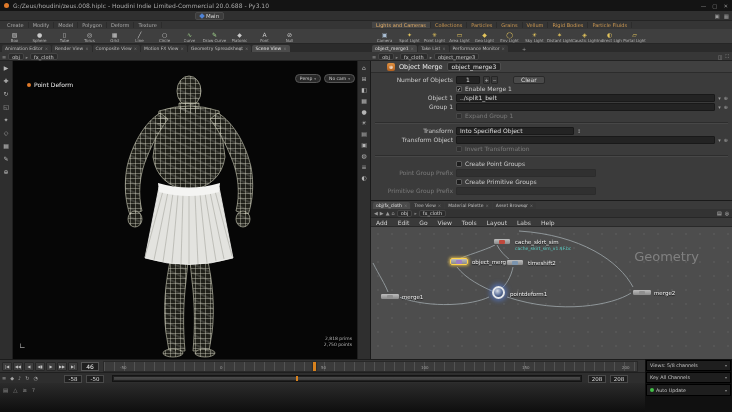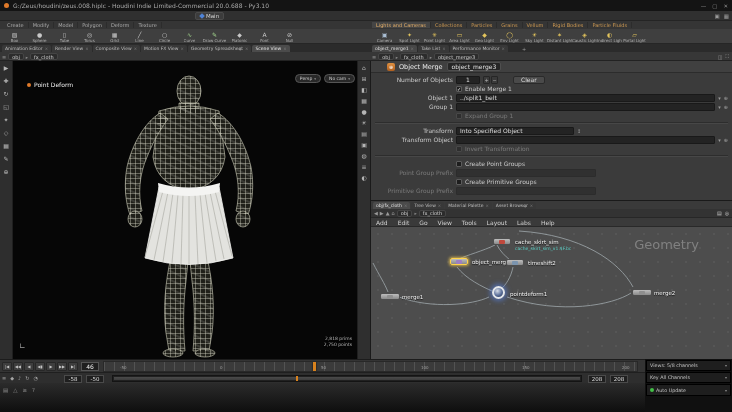--- a/index.html
+++ b/index.html
@@ -89,21 +89,21 @@
 .network{position:absolute;left:370px;top:200px;width:362px;height:159px;background:#3a3a3a;border-left:1px solid #1a1a1a;border-top:1px solid #1a1a1a;}
 .ntabs{position:absolute;left:2px;top:1px;display:flex;gap:1px;height:7px;}
 .ntab{background:#383838;color:#bdbdbd;font-size:4.5px;padding:0 3px;border-radius:2px 2px 0 0;display:flex;align-items:center;white-space:nowrap;}
 .ntab::after{content:"×";color:#7a7a7a;font-size:4px;margin-left:2px;}
 .ntabs span.ntab:nth-of-type(1){background:#4b4b4b;color:#e4e4e4;}
 .npath{position:absolute;left:0;top:8px;width:100%;height:9px;background:#333;display:flex;align-items:center;gap:2px;padding:0 3px;border-bottom:1px solid #272727;font-size:5px;}
 .npath .right{margin-left:auto;display:flex;gap:3px;}
 .nmenu{position:absolute;left:0;top:17px;width:100%;height:9px;background:#3a3a3a;display:flex;align-items:center;font-size:6px;border-bottom:1px solid #292929;}
 .nmenu span{padding:0 5px;color:#d0d0d0;}
 .ncanvas{position:absolute;left:0;top:26px;width:362px;height:133px;background:#4d4d4d;background-image:radial-gradient(rgba(255,255,255,.05) 1px,transparent 1px);background-size:14px 14px;overflow:hidden;}
-.watermark{position:absolute;right:34px;top:10px;font-size:13px;color:#8a8a8a;opacity:.85;}
+.watermark{position:absolute;right:34px;top:22px;font-size:13px;color:#8a8a8a;opacity:.85;}
 .wires{position:absolute;left:0;top:0;}
 .wires path{stroke:#9aa2a6;stroke-width:1;fill:none;opacity:.85;}
 .nnode{position:absolute;width:18px;height:7px;background:linear-gradient(#bdbdbd,#8a8a8a);border:1px solid #4e4e4e;border-radius:2px;display:flex;align-items:center;justify-content:center;}
 .nnode.wide{width:20px;}
 .nnode.sel{border-color:#ffd24a;box-shadow:0 0 3px 1px rgba(255,210,80,.7);}
 .nicon{width:6px;height:4px;border-radius:1px;}
 .nlabel{position:absolute;left:21px;top:0;font-size:5.5px;color:#f2f2f2;text-shadow:0 1px 1px rgba(0,0,0,.8);white-space:nowrap;}
 .nsub{position:absolute;left:21px;top:7px;font-size:4.5px;color:#5ad0c6;white-space:nowrap;}
 .dnode{position:absolute;left:121px;top:59px;width:13px;height:13px;border-radius:50%;background:radial-gradient(circle at 38% 32%,#d7dde8,#5a6f9a 55%,#222b44);border:2px solid #e4e8ee;box-shadow:0 0 5px 2px rgba(90,140,255,.55);}
 .dnode .nlabel{left:16px;top:3px;}

